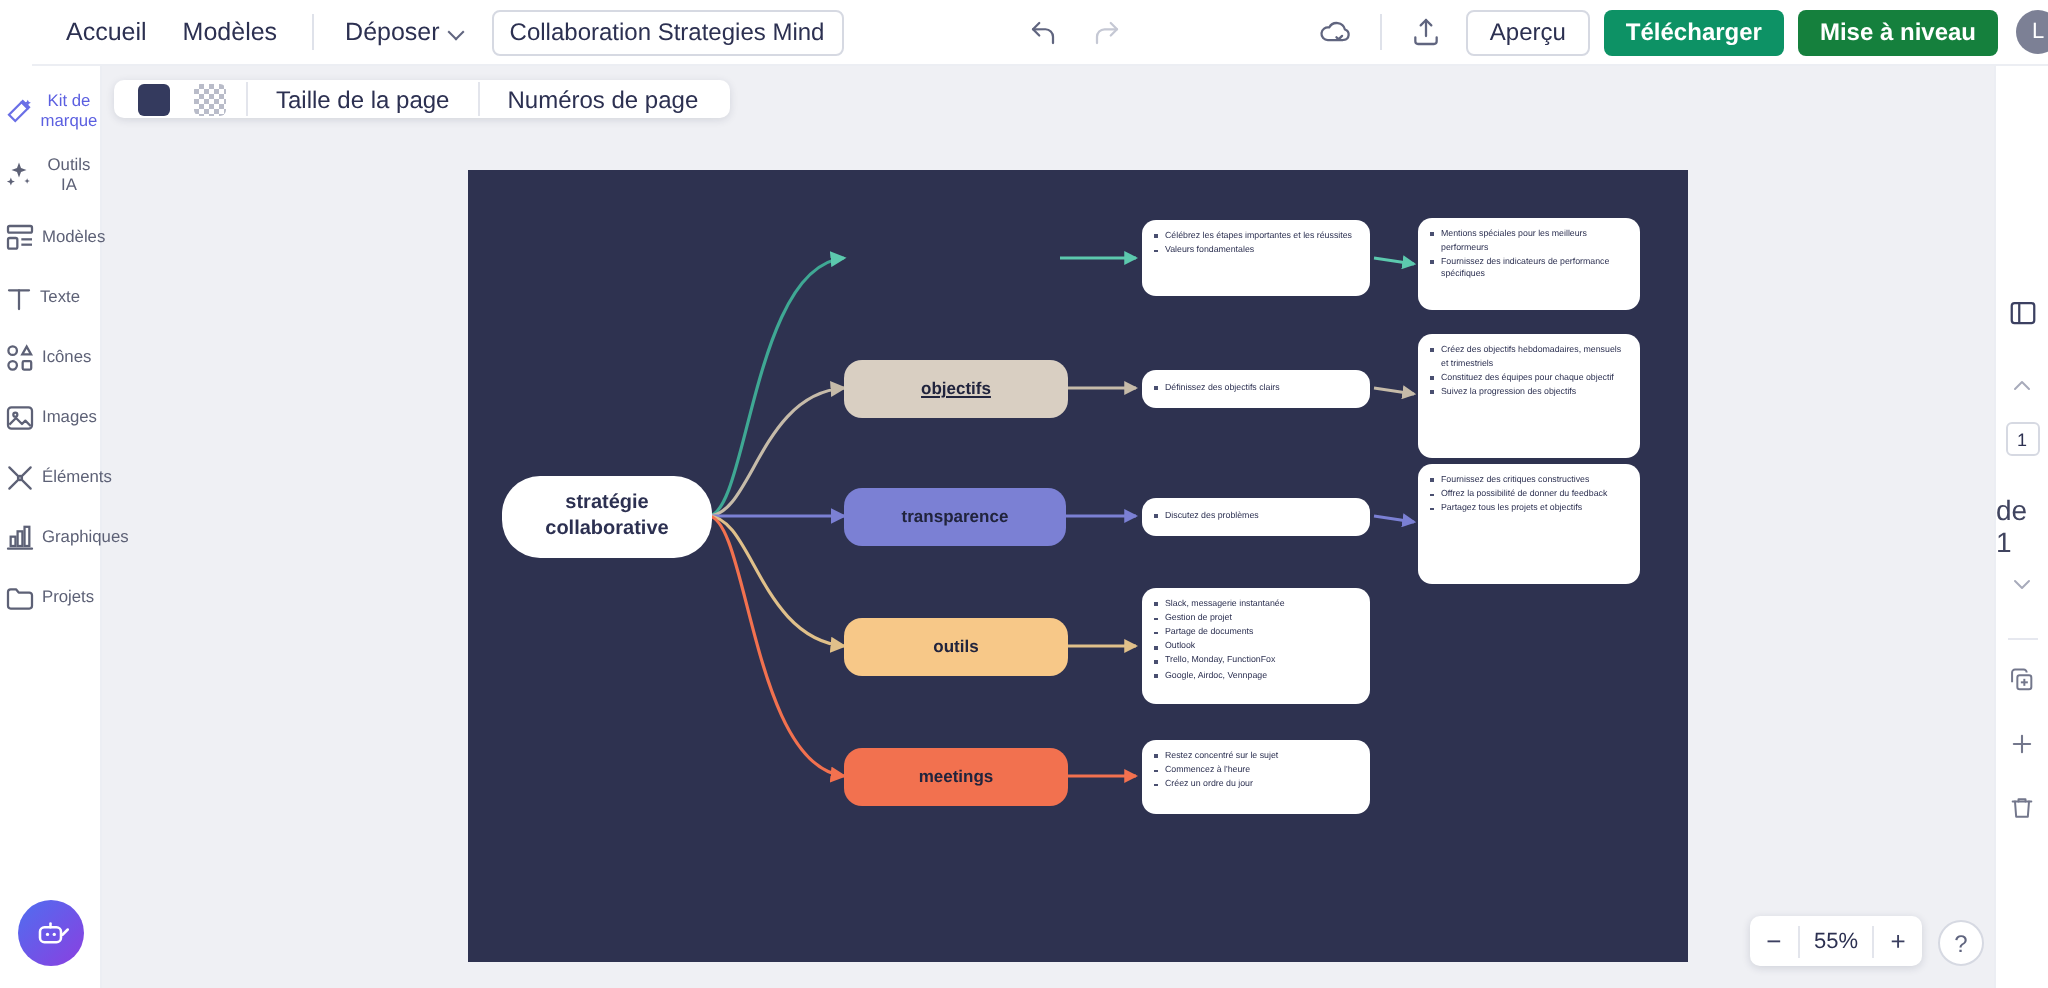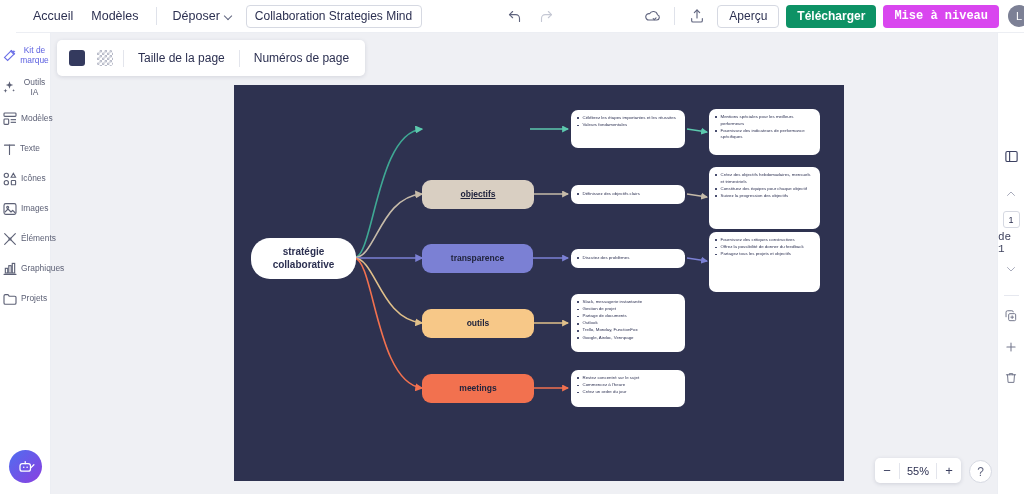--- a/index.html
+++ b/index.html
@@ -43,21 +43,21 @@
     width: 28px; height: 28px; display: flex; align-items: center;
     justify-content: center; cursor: pointer; color: #60657f;
   }
   .btn {
     height: 23px; border-radius: 4px; font-size: 12px; display: flex;
     align-items: center; justify-content: center; padding: 0 11px;
     cursor: pointer; white-space: nowrap;
   }
   .btn-outline { border: 1px solid #d6d9e2; color: #2c3051; background: #fff; }
   .btn-green { background: #0d9265; color: #fff; font-weight: bold; }
-  .btn-blue { background: #d946ef; color: #fff; font-weight: bold; font-family: Liberation Mono, monospace; }
+  .btn-blue { background: #15803d; color: #fff; font-weight: bold; }
   .avatar {
     width: 22px; height: 22px; border-radius: 50%; background: #7c8095;
     color: #fff; font-size: 11px; display: flex; align-items: center;
     justify-content: center; margin: 0 10px 0 9px; cursor: pointer;
   }
 
   
   .sidebar {
     position: absolute; top: 33px; left: 0; width: 51px; height: 461px;
     background: #ffffff; border-right: 1px solid #eceef3; z-index: 20;
@@ -70,21 +70,21 @@
   .sb-label { font-size: 8.4px; text-align: center; line-height: 1.15; }
   .sb-ico { height: 17px; display: flex; align-items: center; justify-content: center; }
   .fab {
     position: absolute; left: 9px; bottom: 11px; width: 33px; height: 33px;
     border-radius: 50%; background: linear-gradient(135deg,#4f6ef0,#8b3fe0);
     display: flex; align-items: center; justify-content: center; cursor: pointer;
   }
 
   
   .toolbar2 {
-    position: absolute; top: 40px; left: 57px; height: 36px;
+    position: absolute; top: 40px; left: 57px; height: 19px;
     background: #fff; border-radius: 5px; display: flex; align-items: center;
     padding: 0 6px; box-shadow: 0 1px 4px rgba(30,35,70,.13); z-index: 25;
   }
   .swatch {
     width: 16px; height: 16px; border-radius: 3px; background: #343a5e;
     margin: 0 6px; cursor: pointer;
   }
   .swatch-trans {
     width: 16px; height: 16px; border-radius: 3px; margin: 0 6px; cursor: pointer;
     background-image:
@@ -138,21 +138,21 @@
   .rp-collapse {
     margin-top: 113px; width: 21px; height: 21px; display: flex;
     align-items: center; justify-content: center; cursor: pointer; color: #3c4061;
   }
   .rp-arrow { margin-top: 19px; cursor: pointer; color: #9b9fb2; }
   .pagebox {
     width: 17px; height: 17px; border: 1px solid #d6d9e2; border-radius: 3px;
     display: flex; align-items: center; justify-content: center;
     font-size: 9px; color: #2c3051; margin-top: 7px; cursor: pointer;
   }
-  .page-of { font-size: 11px; color: #40445f; margin-top: 3px; font-family: Liberation Mono, monospace; }
+  .page-of { font-size: 14px; color: #40445f; margin-top: 19px; }
   .rp-div { width: 15px; height: 1px; background: #e6e8ef; margin-top: 16px; }
   .rp-ico { margin-top: 13px; cursor: pointer; color: #73778c; }
 
   
   .zoomctl {
     position: absolute; right: 63px; bottom: 11px; height: 25px;
     background: #fff; border-radius: 5px; display: flex; align-items: center;
     box-shadow: 0 1px 4px rgba(30,35,70,.15); z-index: 26;
   }
   .zc-btn {

